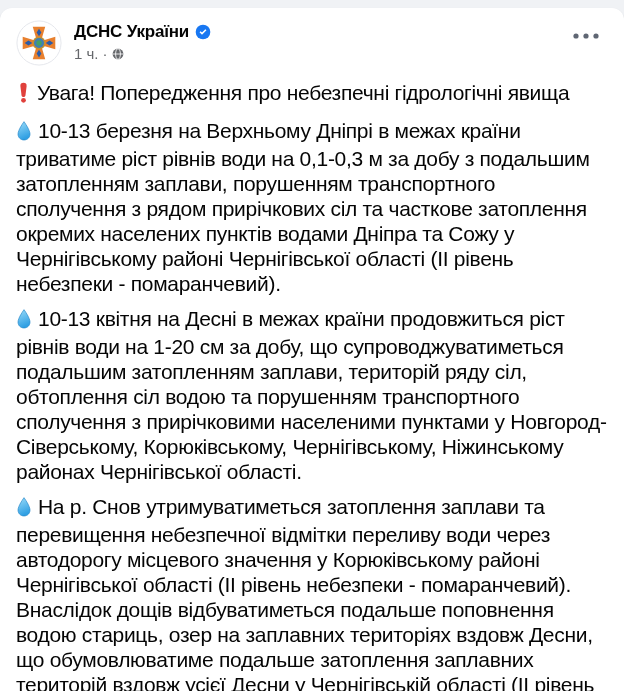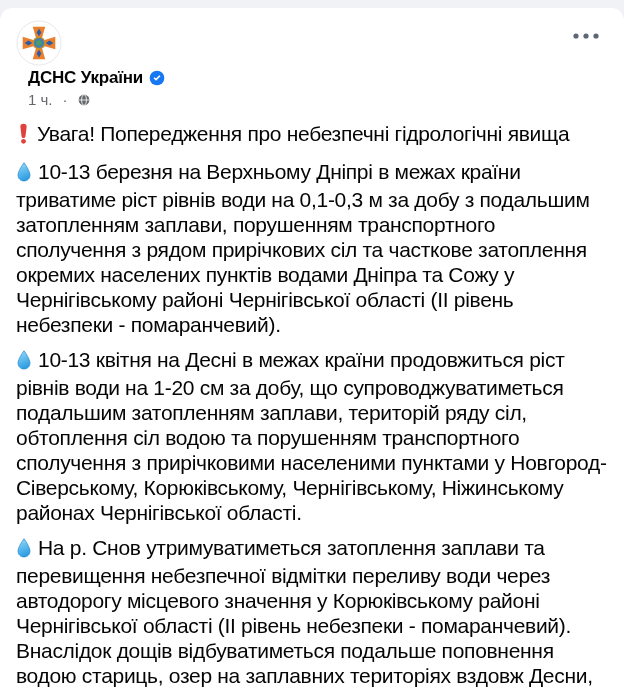--- a/index.html
+++ b/index.html
@@ -15,40 +15,39 @@
     width: 624px; height: 683px;
     background: #ffffff;
     border-radius: 12px 12px 0 0;
     box-shadow: 0 1px 2px rgba(0,0,0,.12);
   }
   .header {
     position: relative;
     display: flex;
     align-items: flex-start;
     padding: 12px 16px 0 16px;
-    flex-direction: column;
   }
   .avatar {
     width: 46px; height: 46px;
     flex: 0 0 46px;
     border-radius: 50%;
     cursor: pointer;
   }
   .avatar svg { display: block; }
   .header-info { margin-left: 12px; flex: 1; padding-top: 1px; }
   .name-row { display: flex; align-items: center; gap: 6px; }
   .page-name {
     font-size: 17px; font-weight: 700;
     color: #050505; letter-spacing: -0.2px;
     cursor: pointer; line-height: 21px;
   }
   .verified { display: inline-flex; }
   .verified svg { width: 16px; height: 16px; display: block; }
   .meta-row {
-    display: flex; align-items: center; gap: 10px;
+    display: flex; align-items: center; gap: 4px;
     margin-top: 4px;
     color: #65676b; font-size: 15px; line-height: 15px;
   }
   .meta-row .timestamp { cursor: pointer; }
   .globe { display: inline-flex; margin-top: 1px; }
   .globe svg { width: 12px; height: 12px; display: block; }
   .more-btn {
     position: absolute;
     right: 20px; top: 10px;
     width: 36px; height: 36px;

